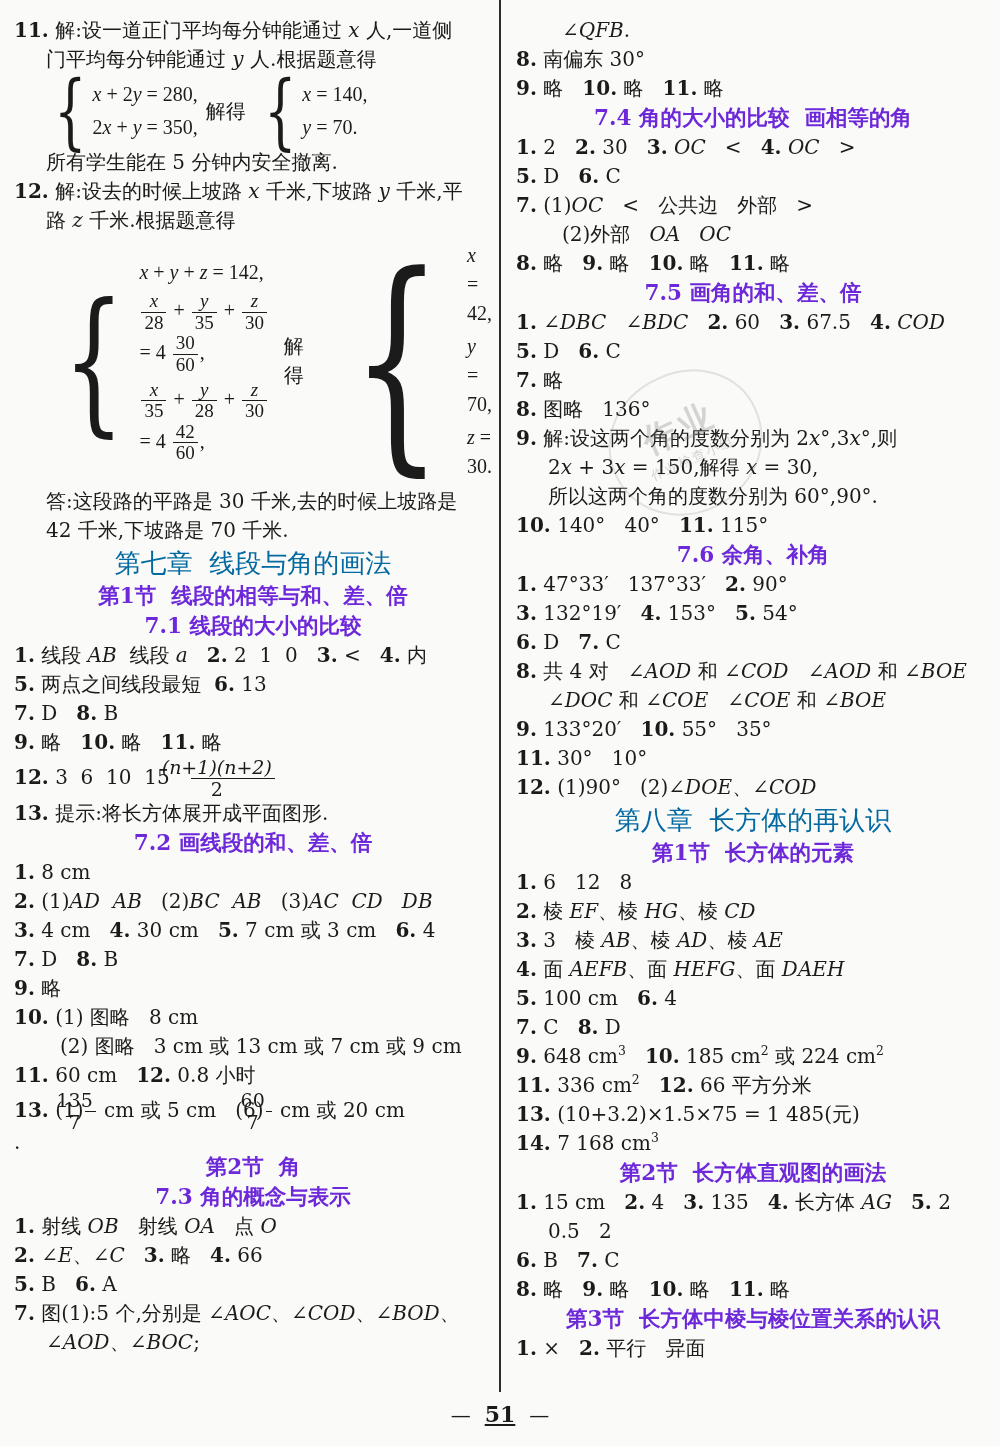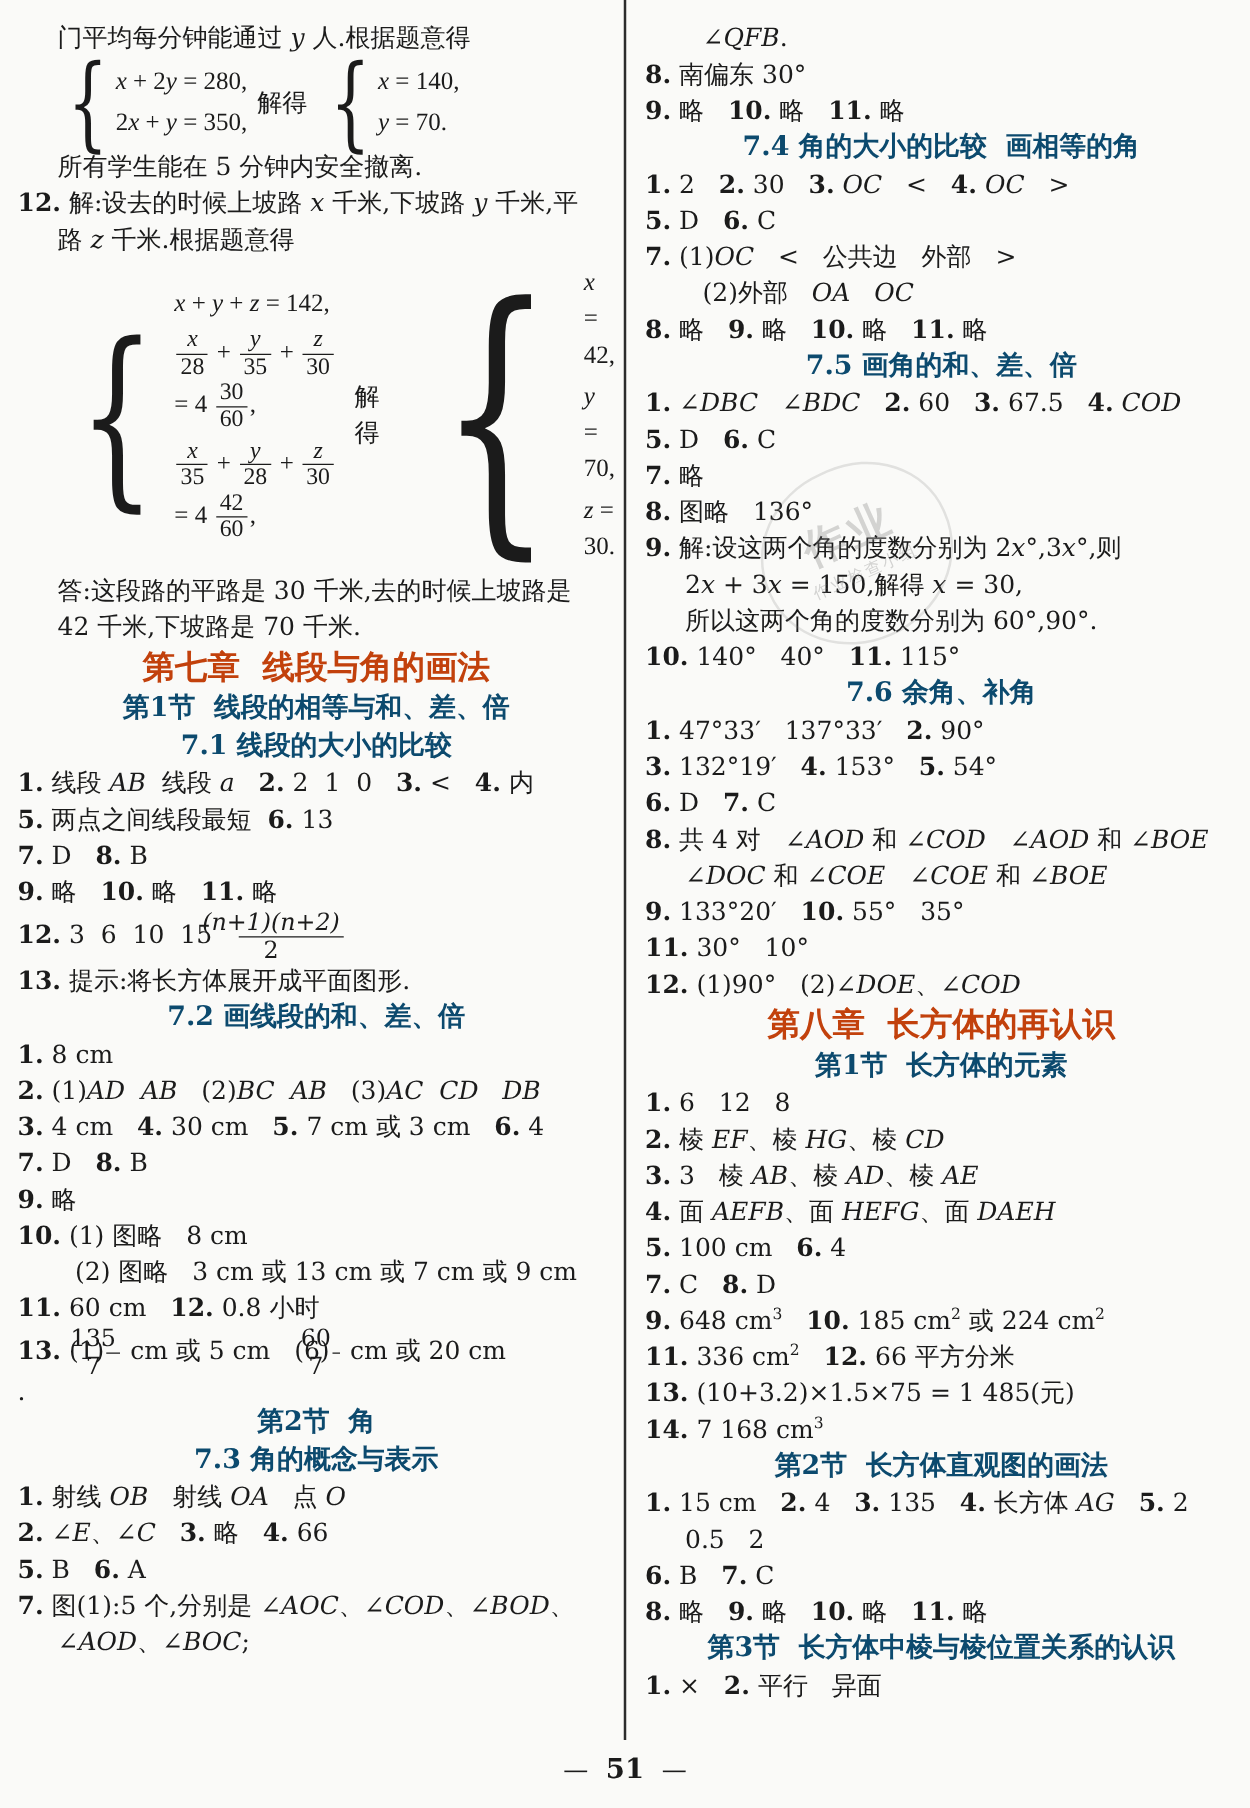--- a/index.html
+++ b/index.html
@@ -10,53 +10,54 @@
     color:#1b1b1b;font-size:20px;line-height:29px;
   }
   .col{position:absolute;top:16px;}
   #left-col{left:14px;width:478px;}
   #right-col{left:516px;width:474px;}
   .divider{position:absolute;left:499px;top:0;width:2px;height:1392px;background:#2c2c2c;}
   .line{white-space:pre-wrap;padding-left:32px;text-indent:-32px;margin:0;}
   .line.ind1{padding-left:32px;text-indent:0;}
   .line.ind2{padding-left:46px;text-indent:0;}
   .line.stray{line-height:20px;}
-  .h1{font-weight:bold;font-size:26px;line-height:36px;text-align:center;white-space:pre-wrap;color:#c2410c;}
-  .h2{font-weight:bold;font-size:21.5px;line-height:30px;text-align:center;white-space:pre-wrap;color:#0c4a6e;}
+  .h1{font-weight:normal;font-size:26px;line-height:36px;text-align:center;white-space:pre-wrap;color:#0369a1;}
+  .h2{font-weight:bold;font-size:21.5px;line-height:30px;text-align:center;white-space:pre-wrap;color:#6d28d9;}
   .bd{font-weight:bold;}
   .it{font-style:italic;}
   sup.seg{font-size:0.62em;line-height:0;}
   .frac{display:inline-flex;flex-direction:column;text-align:center;vertical-align:middle;line-height:1.08;font-size:0.95em;margin:0 2px;}
   .frac .num,.frac .den{padding:0 3px;display:block;}
   .frac .den{border-top:1.5px solid #1b1b1b;}
   .frac.it-num .num{font-style:italic;}
   .eqrow{display:flex;align-items:center;margin:4px 0 4px 30px;white-space:pre-wrap;}
   .bgroup{display:inline-flex;align-items:center;}
   .brace{display:inline-block;line-height:0;transform:scaleX(0.62);transform-origin:center;font-weight:400;margin-right:-4px;}
   .bcol{display:inline-flex;flex-direction:column;justify-content:center;font-family:Liberation Serif, serif;}
   .eqline{white-space:pre-wrap;line-height:29px;padding:2px 0;}
   .eqlabel{margin:0 8px;}
   .footer{position:absolute;left:0;right:0;bottom:16px;text-align:center;font-size:20px;color:#1b1b1b;}
-  .footer .pgnum{font-weight:bold;font-size:22px;margin:0 14px;}
+  .footer .pgnum{font-weight:bold;font-size:22px;margin:0 14px;text-decoration:underline;}
   .stamp{
     position:absolute;left:608px;top:372px;width:152px;height:138px;
     border:2.5px solid rgba(130,130,130,0.38);border-radius:50% 48% 52% 50%;
     transform:rotate(-24deg);opacity:0.55;pointer-events:none;
     display:flex;flex-direction:column;align-items:center;justify-content:center;
     color:rgba(120,120,120,0.55);
   }
   .stamp .big{font-size:34px;font-weight:bold;letter-spacing:4px;}
   .stamp .ring{font-size:13px;margin-top:4px;letter-spacing:2px;}
 </style>
 </head>
 <body>
 
 <div class="divider"></div>
 
 <div class="col" id="left-col">
+    <div class="line"><b class="seg bd">11.</b><span class="seg"> 解:设一道正门平均每分钟能通过 </span><i class="seg it">x</i><span class="seg"> 人,一道侧</span></div>
     <div class="line ind1"><span class="seg">门平均每分钟能通过 </span><i class="seg it">y</i><span class="seg"> 人.根据题意得</span></div>
     <div class="eqrow"><span class="bgroup"><span class="brace" style="font-size: 82.5px;">{</span><span class="bcol"><div class="eqline"><i class="seg it">x</i><span class="seg"> + 2</span><i class="seg it">y</i><span class="seg"> = 280,</span></div><div class="eqline"><span class="seg">2</span><i class="seg it">x</i><span class="seg"> + </span><i class="seg it">y</i><span class="seg"> = 350,</span></div></span></span><span class="eqlabel">解得</span><span class="bgroup"><span class="brace" style="font-size: 82.5px;">{</span><span class="bcol"><div class="eqline"><i class="seg it">x</i><span class="seg"> = 140,</span></div><div class="eqline"><i class="seg it">y</i><span class="seg"> = 70.</span></div></span></span></div>
     <div class="line ind1"><span class="seg">所有学生能在 5 分钟内安全撤离.</span></div>
     <div class="line"><b class="seg bd">12.</b><span class="seg"> 解:设去的时候上坡路 </span><i class="seg it">x</i><span class="seg"> 千米,下坡路 </span><i class="seg it">y</i><span class="seg"> 千米,平</span></div>
     <div class="line ind1"><span class="seg">路 </span><i class="seg it">z</i><span class="seg"> 千米.根据题意得</span></div>
     <div class="eqrow"><span class="bgroup"><span class="brace" style="font-size: 156.25px;">{</span><span class="bcol"><div class="eqline"><i class="seg it">x</i><span class="seg"> + </span><i class="seg it">y</i><span class="seg"> + </span><i class="seg it">z</i><span class="seg"> = 142,</span></div><div class="eqline"><span class="frac it-num"><span class="num">x</span><span class="den">28</span></span><span class="seg"> + </span><span class="frac it-num"><span class="num">y</span><span class="den">35</span></span><span class="seg"> + </span><span class="frac it-num"><span class="num">z</span><span class="den">30</span></span><span class="seg"> = 4 </span><span class="frac"><span class="num">30</span><span class="den">60</span></span><span class="seg">,</span></div><div class="eqline"><span class="frac it-num"><span class="num">x</span><span class="den">35</span></span><span class="seg"> + </span><span class="frac it-num"><span class="num">y</span><span class="den">28</span></span><span class="seg"> + </span><span class="frac it-num"><span class="num">z</span><span class="den">30</span></span><span class="seg"> = 4 </span><span class="frac"><span class="num">42</span><span class="den">60</span></span><span class="seg">,</span></div></span></span><span class="eqlabel">解得</span><span class="bgroup"><span class="brace" style="font-size: 232.5px;">{</span><span class="bcol"><div class="eqline"><i class="seg it">x</i><span class="seg"> = 42,</span></div><div class="eqline"><i class="seg it">y</i><span class="seg"> = 70,</span></div><div class="eqline"><i class="seg it">z</i><span class="seg"> = 30.</span></div></span></span></div>
     <div class="line ind1"><span class="seg">答:这段路的平路是 30 千米,去的时候上坡路是</span></div>
     <div class="line ind1"><span class="seg">42 千米,下坡路是 70 千米.</span></div>
     <div class="h1">第七章  线段与角的画法</div>
     <div class="h2">第1节  线段的相等与和、差、倍</div>

